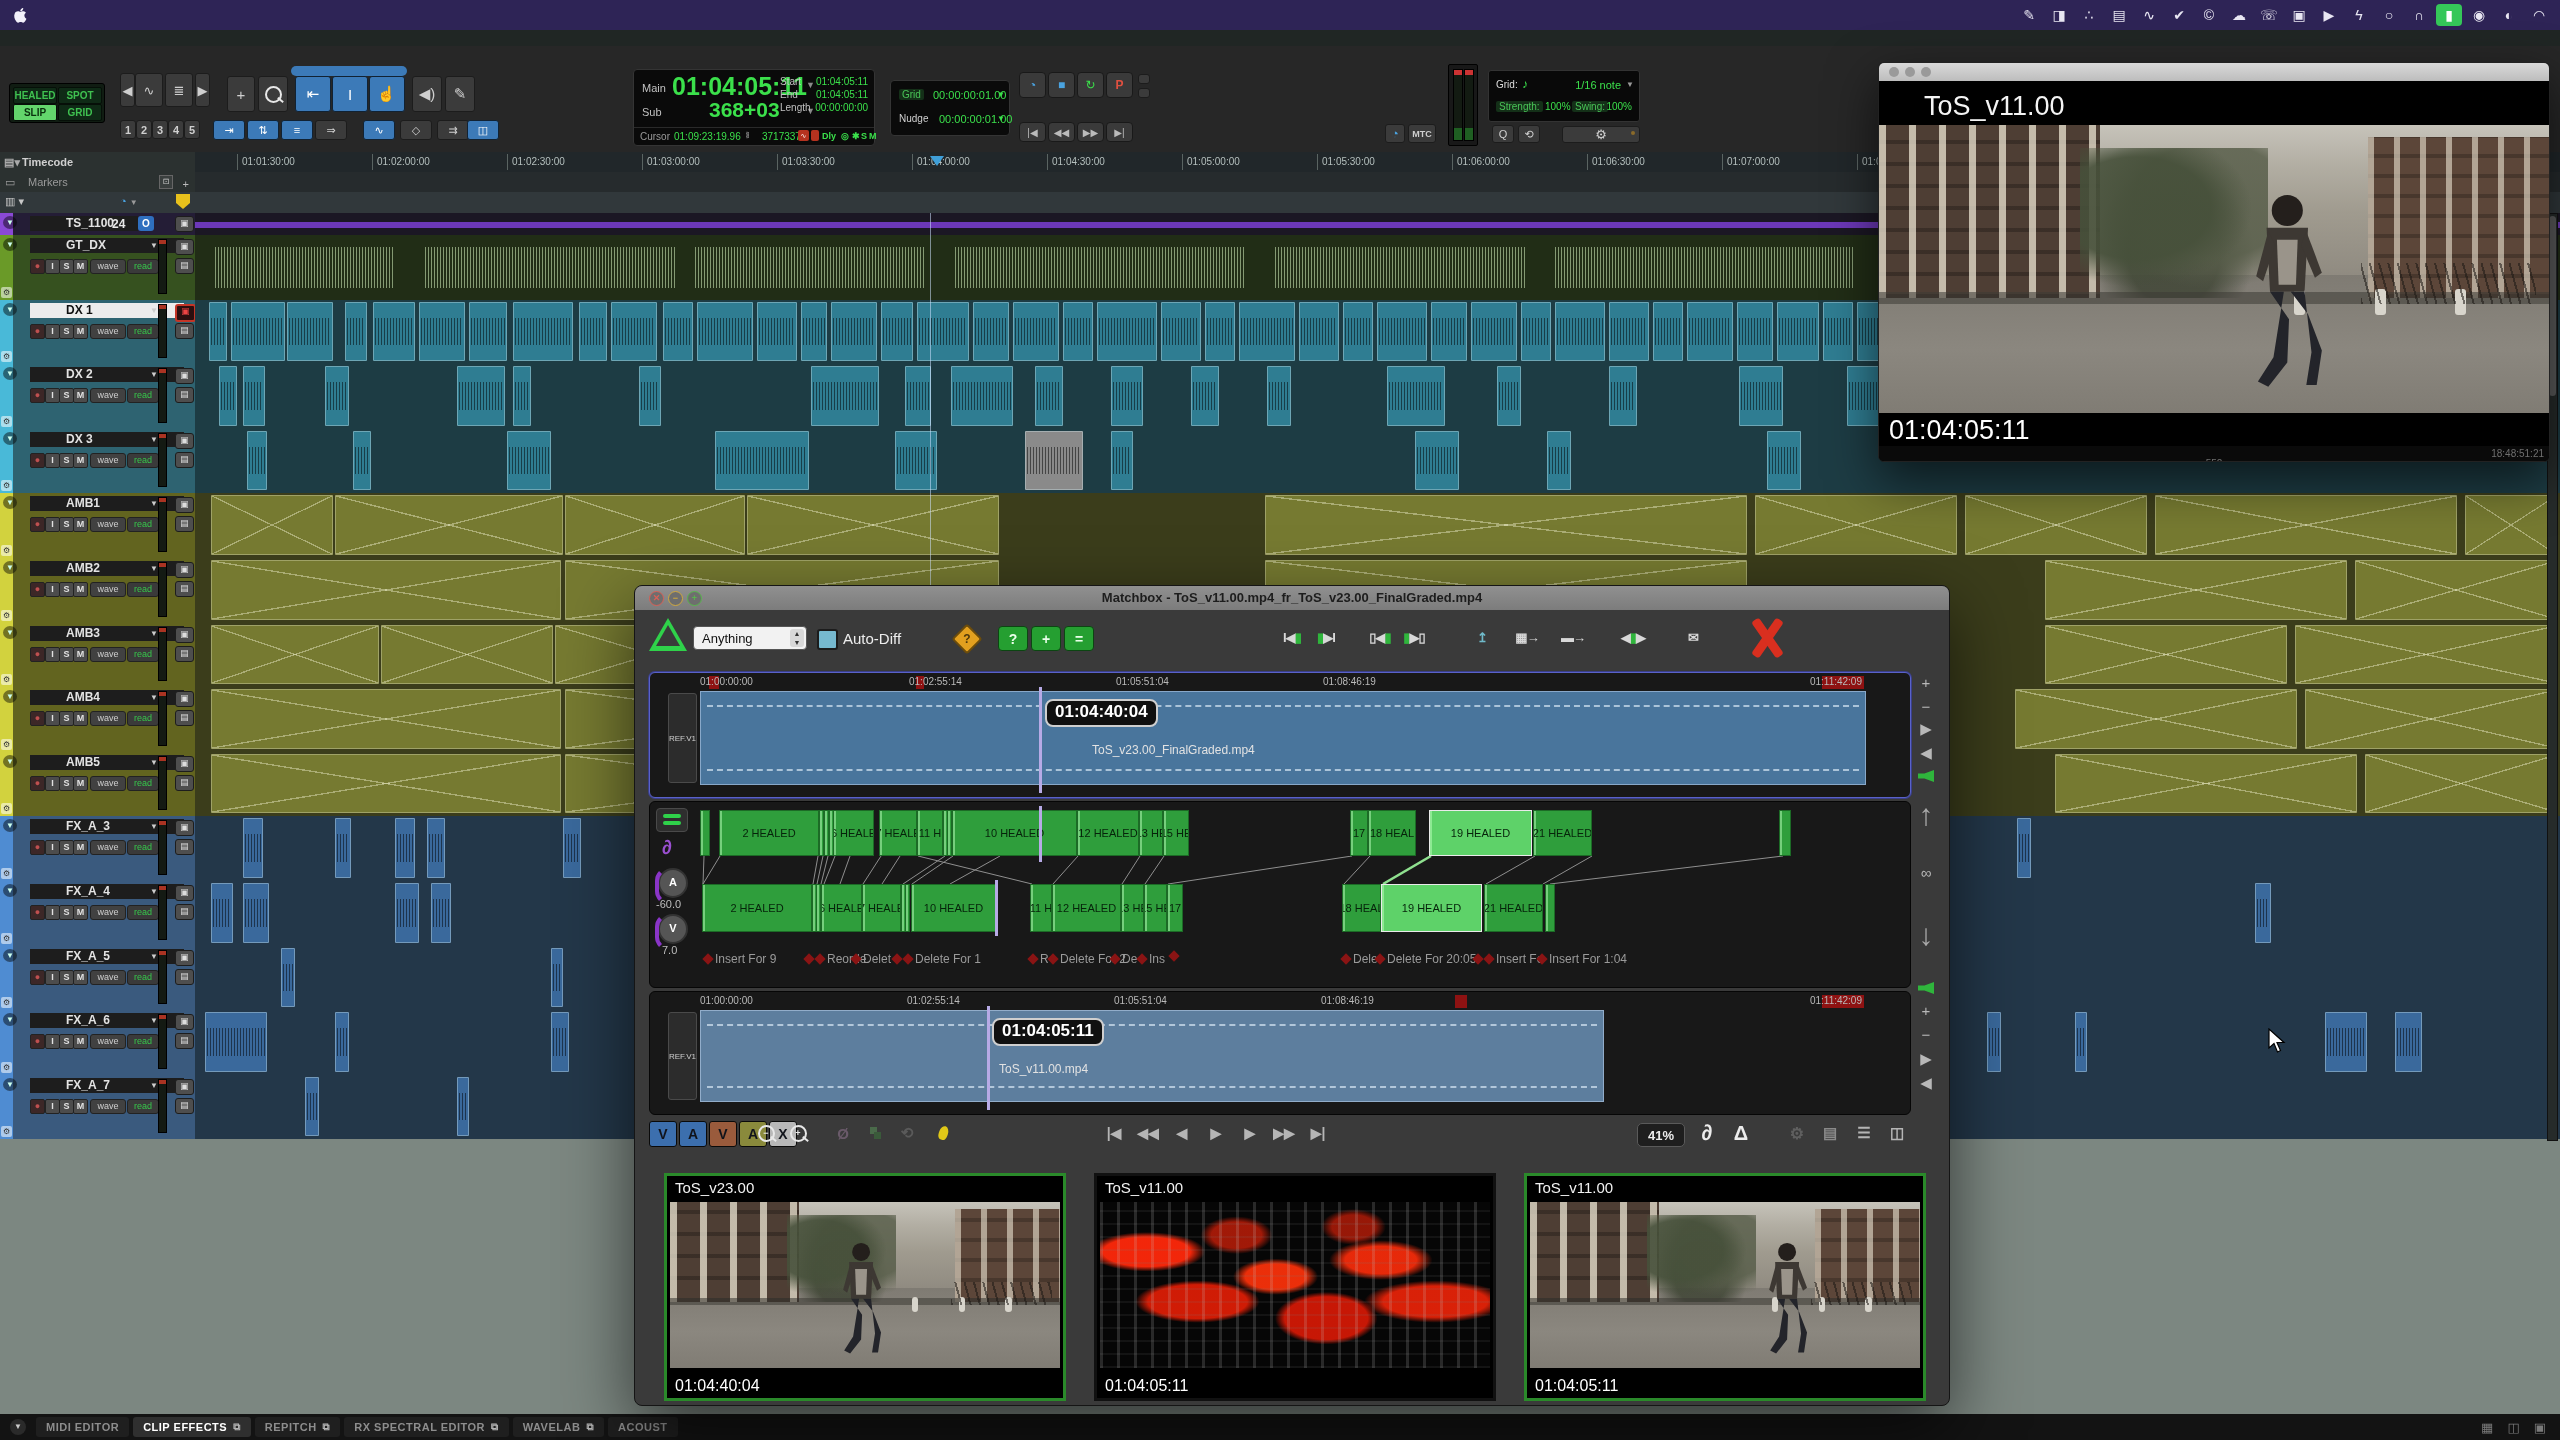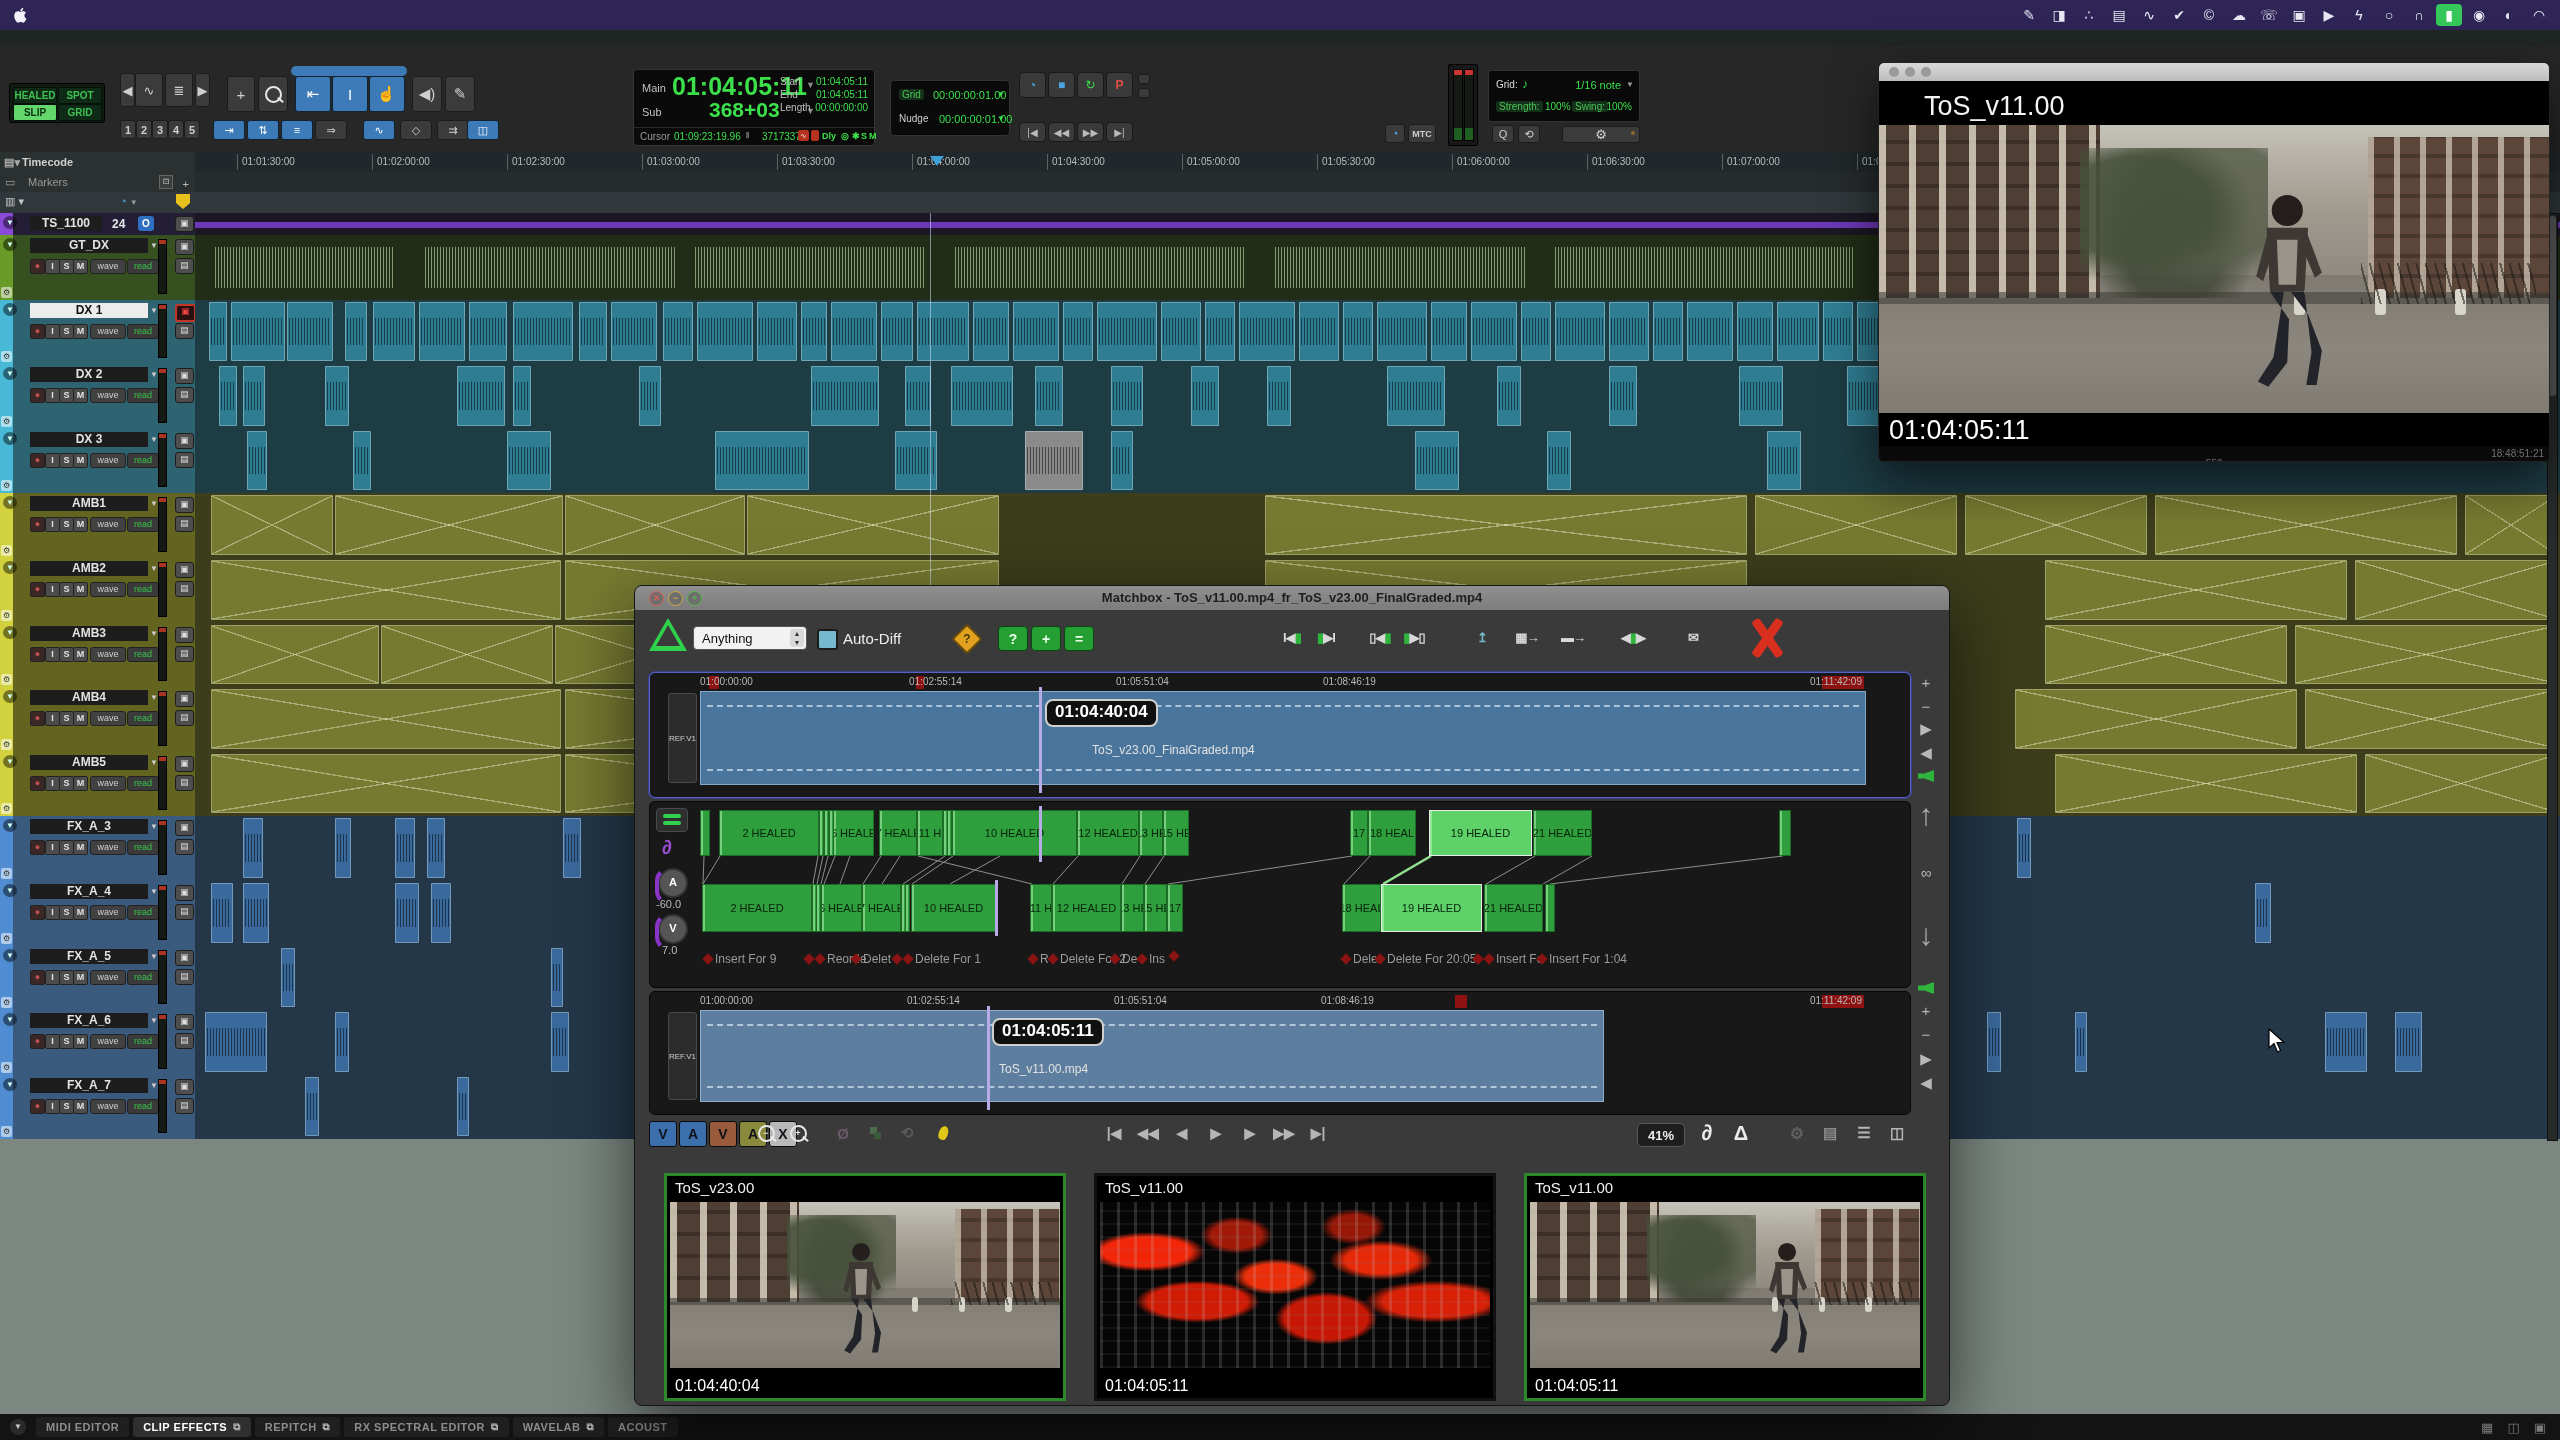--- a/index.html
+++ b/index.html
@@ -41,21 +41,21 @@
   #pt-rulers{position:absolute;left:0;top:152px;width:2560px;height:40px;background:#232928;}
   .ruler-row-label{position:absolute;left:0;width:195px;height:20px;background:#2b3130;border-bottom:1px solid #161a19;border-right:1px solid #161a19;color:#d0d0d0;font-size:11px;font-weight:bold;line-height:20px;}
   .tickzone{position:absolute;left:195px;top:0;width:2365px;height:20px;border-bottom:1px solid #161a19;background:#21272a;}
   .tick{position:absolute;top:2px;height:16px;border-left:1px solid #5a6462;color:#b4bfbd;font-size:10px;padding-left:4px;line-height:16px;white-space:nowrap;}
   #ph-marker{position:absolute;top:4px;width:0;height:0;border:7px solid transparent;border-top:10px solid #3f9fd8;}
   #pt-header-row{position:absolute;left:0;top:192px;width:2560px;height:21px;background:#31383b;border-bottom:1px solid #101313;}
   #pt-tracks{position:absolute;left:0;top:213px;width:2560px;}
   .track{position:absolute;left:0;width:2560px;}
   .thead{position:absolute;left:0;top:0;width:195px;height:100%;border-bottom:1px solid #101010;}
   .tstrip{position:absolute;left:0;top:0;width:13px;height:100%;}
-  .tname{position:absolute;left:30px;top:3px;width:118px;height:15px;background:#1d1d1d;color:#e3e3e3;font-size:12px;font-weight:bold;text-align:center;line-height:15px;white-space:nowrap;overflow:hidden;}
+  .tname{position:absolute;left:30px;top:3px;width:118px;height:15px;background:#1d1d1d;color:#e3e3e3;font-size:12px;font-weight:bold;text-align:left;line-height:15px;white-space:nowrap;overflow:hidden;padding-left:36px;}
   .tname.sel{background:#ececec;color:#101010;}
   .disc{position:absolute;left:3px;top:3px;width:14px;height:13px;border-radius:50%;background:rgba(0,0,0,.45);color:#cfe;font-size:8px;text-align:center;line-height:13px;}
   .tiny{position:absolute;font-size:8px;color:#ccc;}
   .ismbtn{position:absolute;top:24px;width:13px;height:13px;background:#4c4c4c;border:1px solid #222;border-radius:2px;color:#e2e2e2;font-size:9px;font-weight:bold;text-align:center;line-height:13px;}
   .recdot{background:#3c2727;color:#c05050;}
   .wavebtn{position:absolute;top:24px;width:34px;height:13px;background:#414141;border:1px solid #222;border-radius:3px;color:#cfcfcf;font-size:9px;text-align:center;line-height:13px;}
   .readbtn{position:absolute;top:24px;width:30px;height:13px;background:#3a3a3a;border:1px solid #222;border-radius:3px;color:#37c64b;font-size:9px;text-align:center;line-height:13px;}
   .hmeter{position:absolute;left:158px;top:4px;width:7px;bottom:6px;background:#141a13;border:1px solid #000;}
   .hmeter i{position:absolute;top:0;left:0;right:0;height:4px;background:#a32;}
   .outbtn{position:absolute;left:175px;width:17px;height:14px;background:#4e4e4e;border:1px solid #1d1d1d;border-radius:3px;color:#ddd;font-size:9px;text-align:center;line-height:13px;}

